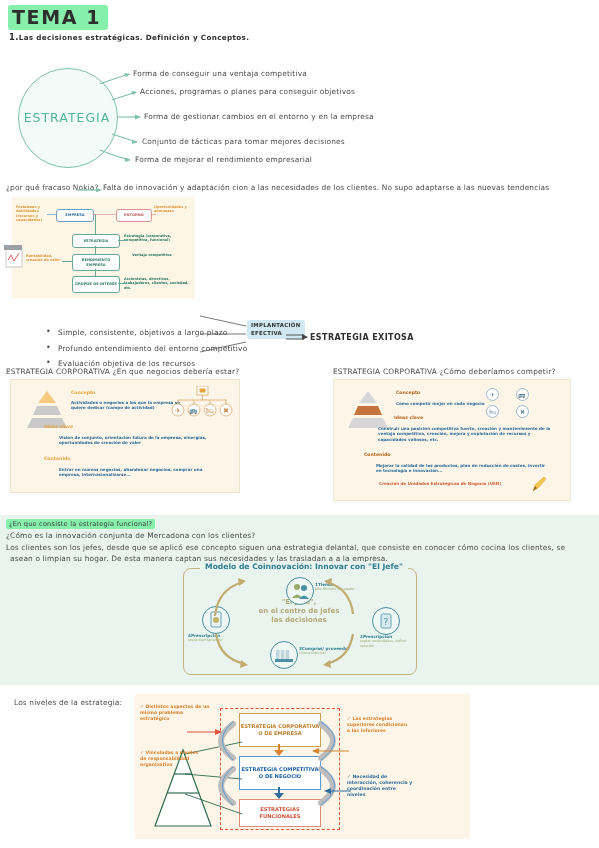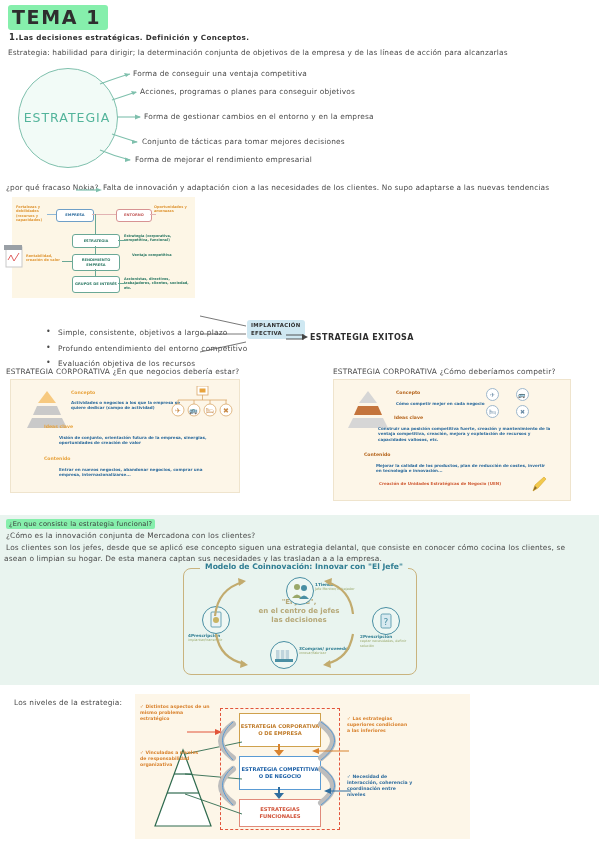--- a/index.html
+++ b/index.html
@@ -164,21 +164,20 @@
   <div class="title-wrap">
     <span class="title-hl">
       <span class="hw">TEMA 1</span>
     </span>
   </div>
 
   <div class="subtitle hw">
     <span class="big">1.</span><span>Las decisiones estratégicas. Definición y Conceptos.</span>
   </div>
 
-  <div class="para hw" style="left:8px;top:48px;">Estrategia: habilidad para dirigir; la determinación conjunta de objetivos de la empresa y de las líneas de acción para alcanzarlas</div>
 
   <div class="mindmap">
     <div class="mm-circle"></div>
     <div class="mm-circle-label hw">ESTRATEGIA</div>
 
     <svg width="420" height="110" style="position:absolute;left:0;top:0;">
       <path d="M 96,22 C 112,16 118,14 126,12" stroke="#7fc0ad" stroke-width="1.1" fill="none"></path>
       <path d="M 108,38 C 120,34 126,32 132,30" stroke="#7fc0ad" stroke-width="1.1" fill="none"></path>
       <path d="M 113,55 C 124,55 130,55 136,55" stroke="#7fc0ad" stroke-width="1.1" fill="none"></path>
       <path d="M 108,72 C 120,76 126,78 133,80" stroke="#7fc0ad" stroke-width="1.1" fill="none"></path>
@@ -331,21 +330,21 @@
       <polygon points="3,15 5,9 14,1 16,3 8,12" fill="#f2c94c" stroke="#d9a62e" stroke-width="0.6"></polygon>
       <polygon points="3,15 5,10 7,12" fill="#8a6b2a"></polygon>
     </svg>
   </div>
 
   <div class="band"></div>
 
   <div class="q-hl hw">¿En que consiste la estrategia funcional?</div>
   <div class="para hw" style="left:6px;top:531px;">¿Cómo es la innovación conjunta de Mercadona con los clientes?</div>
   <div class="para hw" style="left:6px;top:543px;">Los clientes son los jefes, desde que se aplicó ese concepto siguen una estrategia delantal, que consiste en conocer cómo cocina los clientes, se</div>
-  <div class="para hw" style="left:4px;top:554px;">asean o limpian su hogar. De esta manera captan sus necesidades y las trasladan a a la empresa.</div>
+  <div class="para hw" style="left:10px;top:554px;">asean o limpian su hogar. De esta manera captan sus necesidades y las trasladan a a la empresa.</div>
 
   <div class="merc-box"></div>
   <div class="merc-title">Modelo de Coinnovación: Innovar con "El Jefe"</div>
 
   <div class="merc-center">
     <div>"El Jefe",</div>
     <div>en el centro de jefes</div>
     <div>las decisiones</div>
   </div>
 

